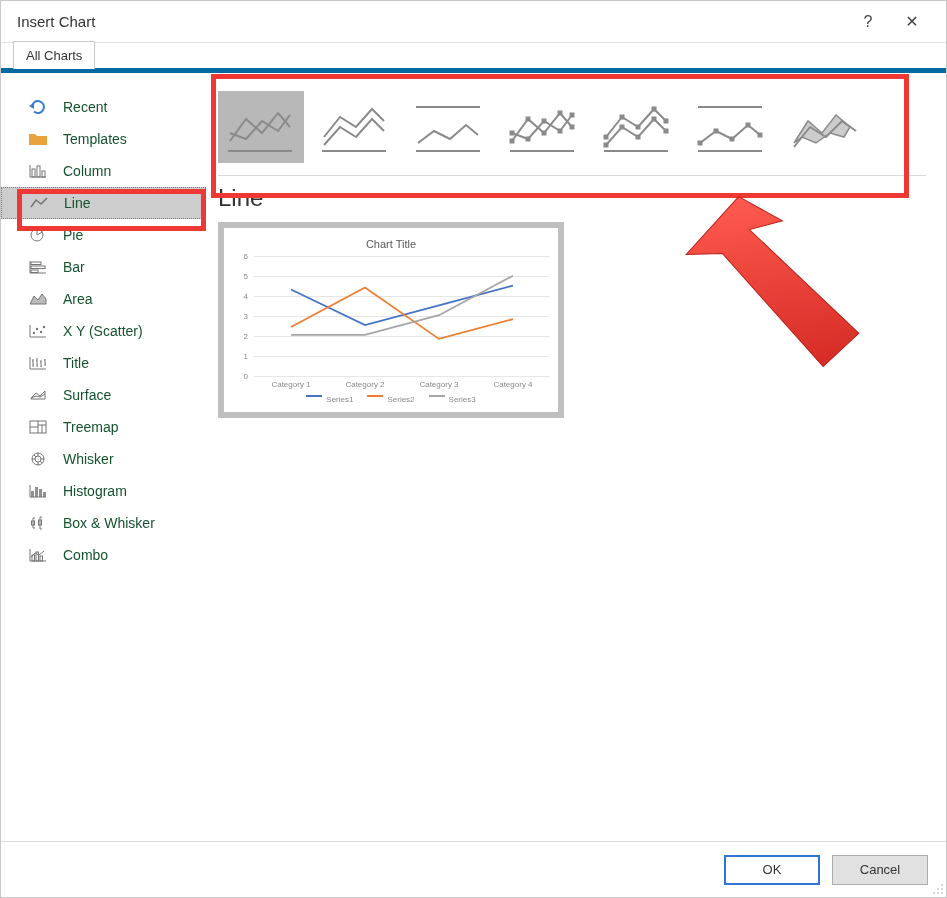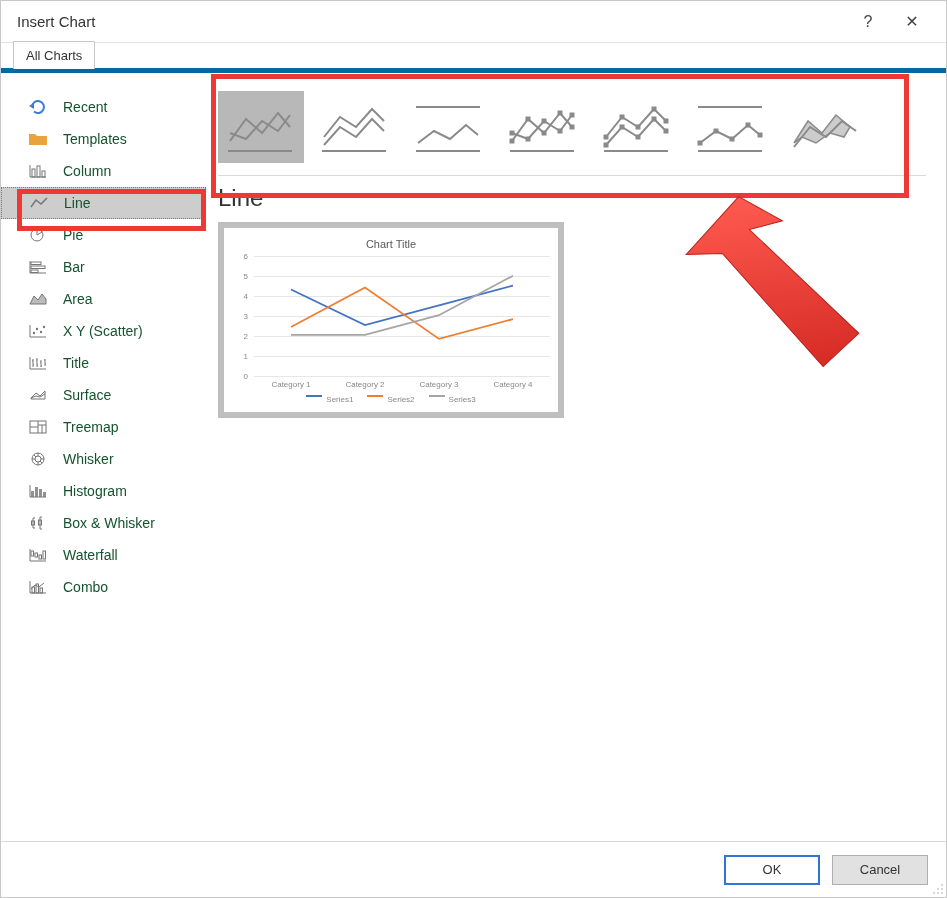--- a/index.html
+++ b/index.html
@@ -410,32 +410,20 @@
         <li class="sidebar-item">
           <span class="icon">
             <svg width="20" height="16" viewBox="0 0 20 16">
               <path d="M5 3v10M5 3h2M5 13h2" stroke="#757575"></path>
               <rect x="3.5" y="6" width="3" height="4" fill="none" stroke="#757575"></rect>
               <path d="M12 2v12M12 2h2M12 14h2" stroke="#757575"></path>
               <rect x="10.5" y="5" width="3" height="5" fill="none" stroke="#757575"></rect>
             </svg>
           </span>
           <span>Box &amp; Whisker</span>
-        </li>
-        <li class="sidebar-item">
-          <span class="icon">
-            <svg width="20" height="16" viewBox="0 0 20 16">
-              <path d="M2 2v12h16" stroke="#757575" fill="none"></path>
-              <rect x="3" y="4" width="2.5" height="5" fill="none" stroke="#757575"></rect>
-              <rect x="7" y="6" width="2.5" height="4" fill="none" stroke="#757575"></rect>
-              <rect x="11" y="8" width="2.5" height="4" fill="none" stroke="#757575"></rect>
-              <rect x="15" y="4" width="2.5" height="8" fill="none" stroke="#757575"></rect>
-            </svg>
-          </span>
-          <span>Waterfall</span>
         </li>
         <li class="sidebar-item">
           <span class="icon">
             <svg width="20" height="16" viewBox="0 0 20 16">
               <path d="M2 2v12h16" stroke="#757575" fill="none"></path>
               <rect x="4" y="8" width="2.5" height="6" fill="none" stroke="#757575"></rect>
               <rect x="8" y="5" width="2.5" height="9" fill="none" stroke="#757575"></rect>
               <rect x="12" y="9" width="2.5" height="5" fill="none" stroke="#757575"></rect>
               <polyline points="3,10 7,6 11,8 16,4" stroke="#757575" fill="none"></polyline>
             </svg>

